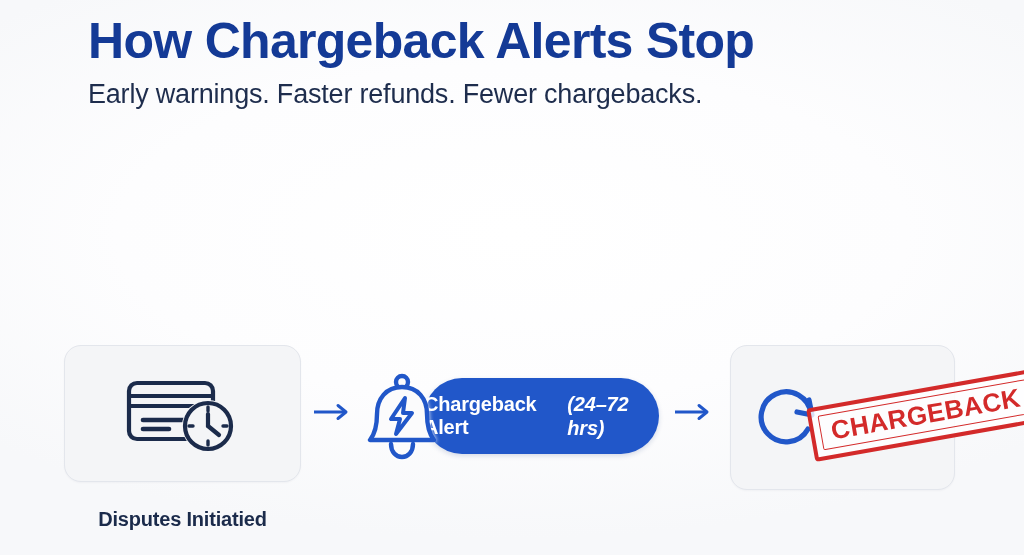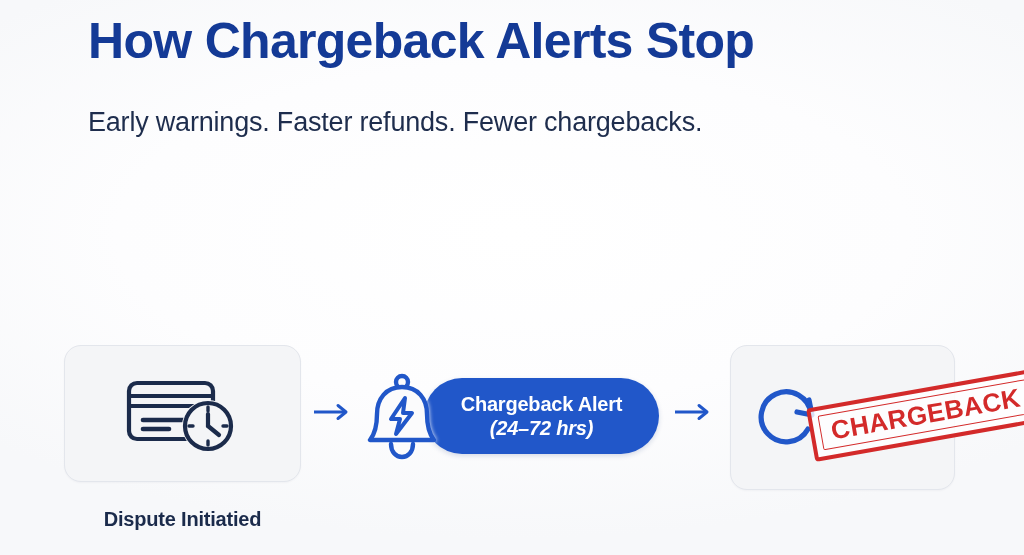--- a/index.html
+++ b/index.html
@@ -34,21 +34,21 @@
 
   .headline {
     color: #143a96;
     font-size: 50px;
     font-weight: 700;
     line-height: 1.17;
     letter-spacing: -0.7px;
   }
 
   .subtitle {
-    margin-top: 36px;
+    margin-top: 8px;
     color: #1e2d4d;
     font-size: 27px;
     font-weight: 400;
     letter-spacing: -0.2px;
   }
 
   
   .flow {
     position: absolute;
     left: 0;
@@ -130,21 +130,21 @@
 
   .alert-pill {
     position: absolute;
     left: 62px;
     top: 6px;
     width: 235px;
     height: 76px;
     background: #2157c9;
     border-radius: 38px;
     display: flex;
-    flex-direction: column;
+    flex-direction: row;
     align-items: center;
     justify-content: center;
     color: #ffffff;
     box-shadow: 0 2px 5px rgba(20,50,120,0.16);
   }
   .alert-line1 {
     font-size: 20px;
     font-weight: 700;
     letter-spacing: -0.2px;
     line-height: 1.15;
@@ -207,21 +207,21 @@
           <line x1="83" y1="32" x2="83" y2="36" stroke="#1b2b4b" stroke-width="3.4" stroke-linecap="round"></line>
           <line x1="83" y1="66" x2="83" y2="70" stroke="#1b2b4b" stroke-width="3.4" stroke-linecap="round"></line>
           <line x1="64" y1="51" x2="68" y2="51" stroke="#1b2b4b" stroke-width="3.4" stroke-linecap="round"></line>
           <line x1="98" y1="51" x2="102" y2="51" stroke="#1b2b4b" stroke-width="3.4" stroke-linecap="round"></line>
 
           <line x1="83" y1="51" x2="83" y2="39" stroke="#1b2b4b" stroke-width="4.2" stroke-linecap="round"></line>
           <line x1="83" y1="51" x2="94" y2="60" stroke="#1b2b4b" stroke-width="4.2" stroke-linecap="round"></line>
         </svg>
       </div>
     </div>
-    <div class="card-label">Dispute Initiatied</div>
+    <div class="card-label">Disputes Initiatied</div>
   </div>
 
   <div class="arrow" id="arrow-1">
     <svg width="40" height="20" viewBox="0 0 40 20" fill="none">
       <line x1="1" y1="10" x2="31" y2="10" stroke="#2157c9" stroke-width="3"></line>
       <polyline points="25,3.5 33,10 25,16.5" stroke="#2157c9" stroke-width="3" fill="none" stroke-linecap="round" stroke-linejoin="round"></polyline>
     </svg>
   </div>
 
   <div class="node" id="node-alert">

